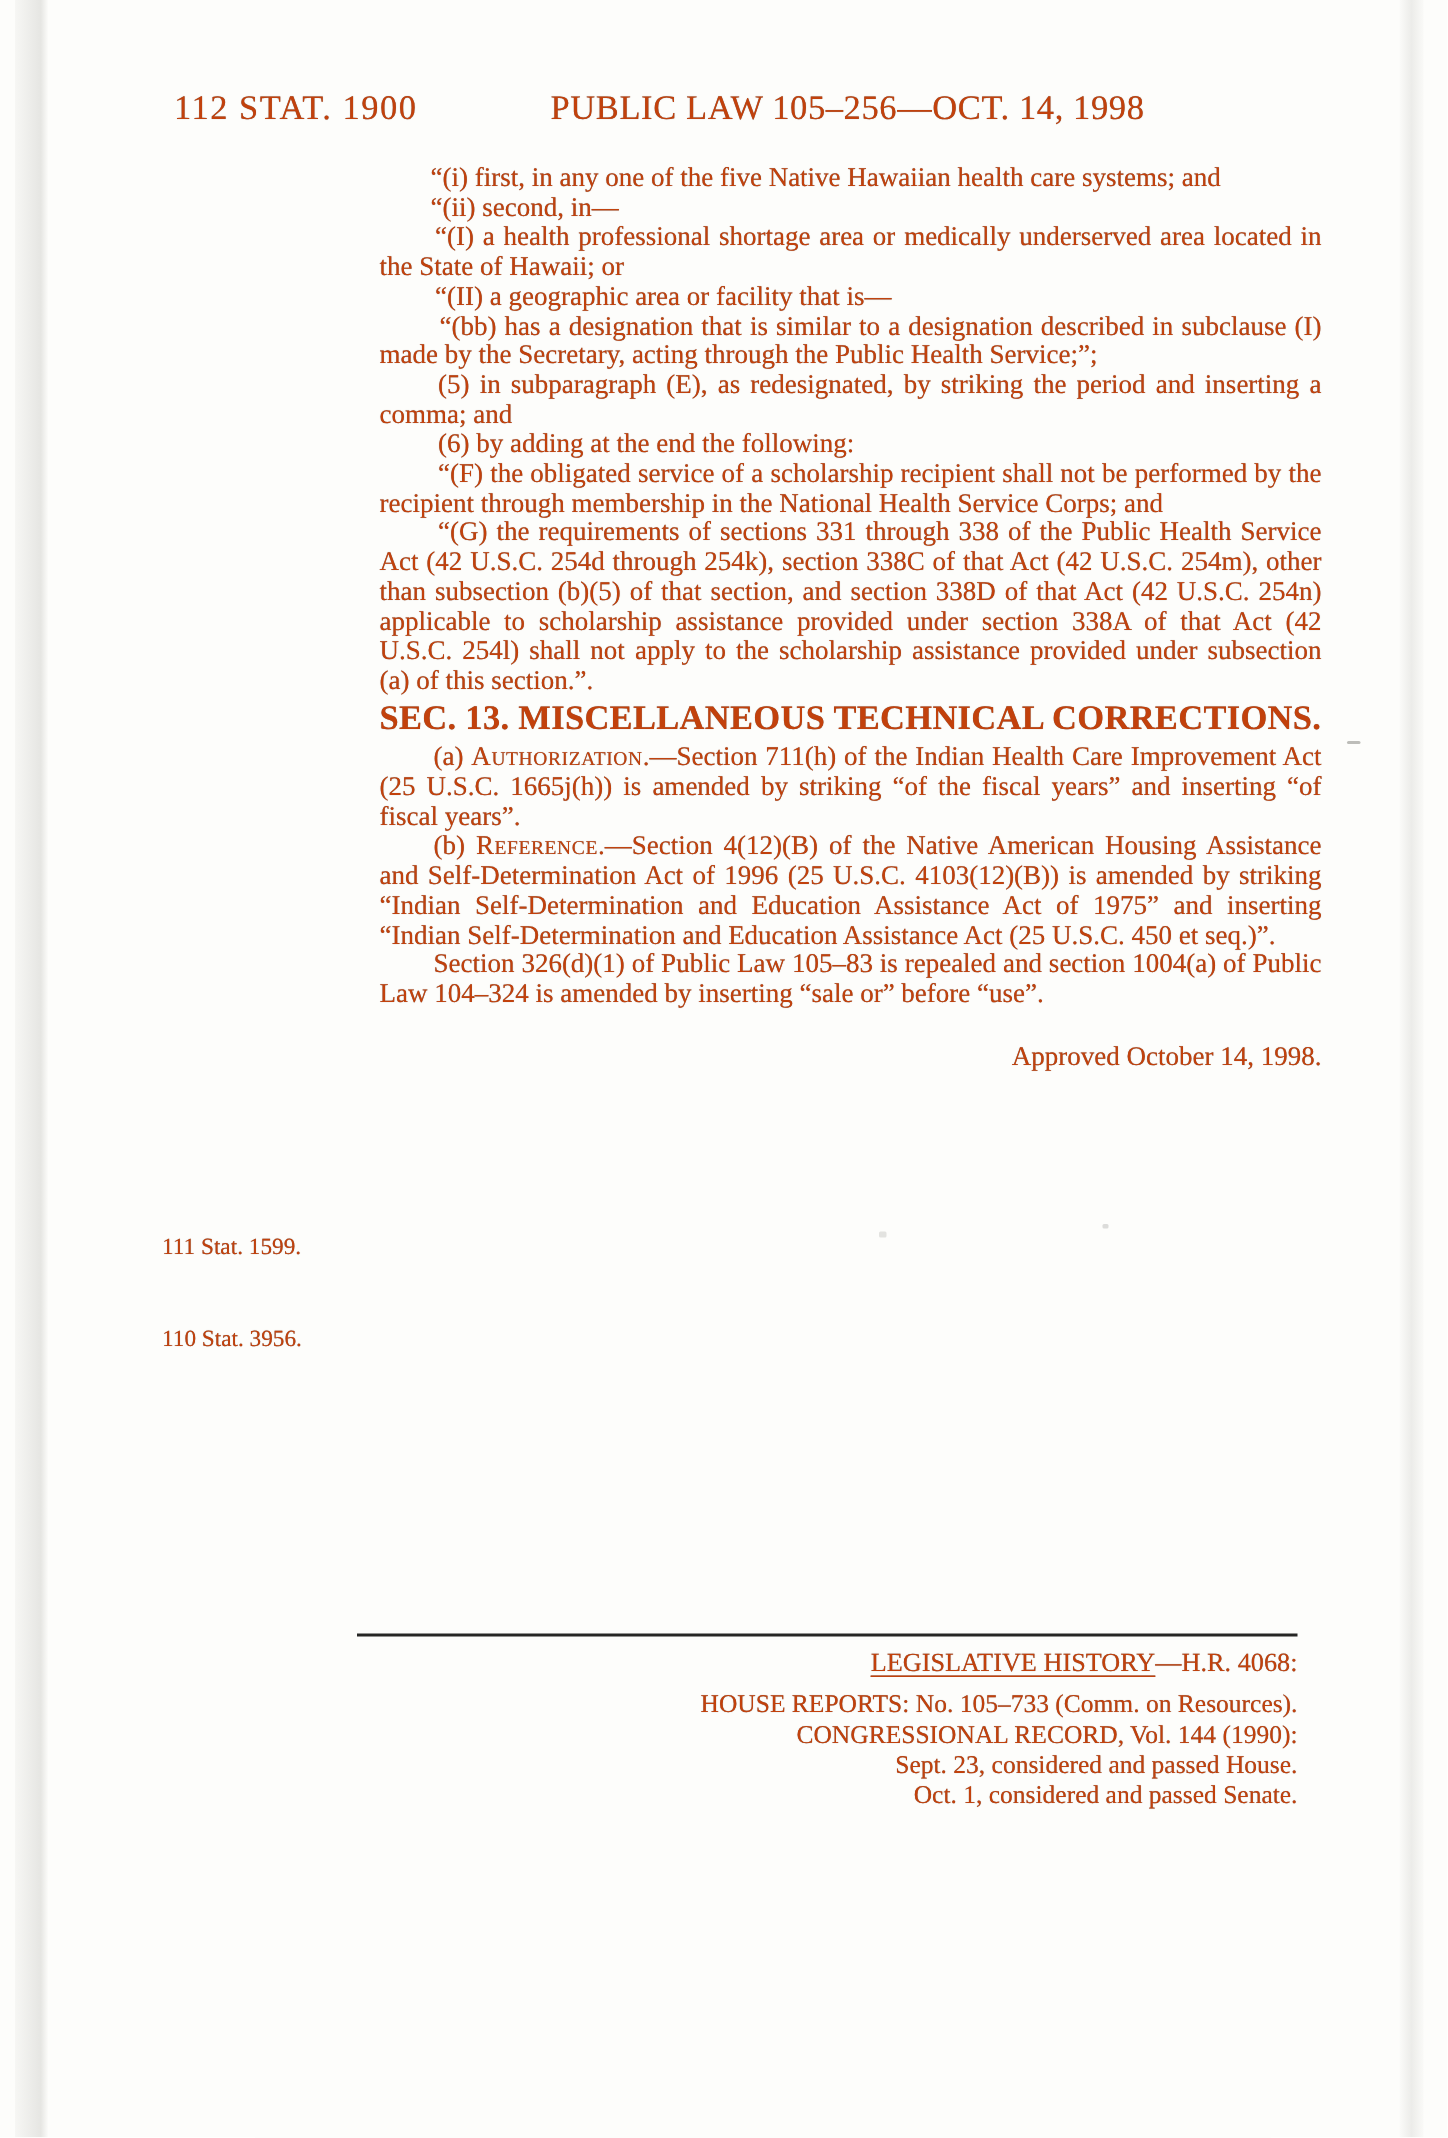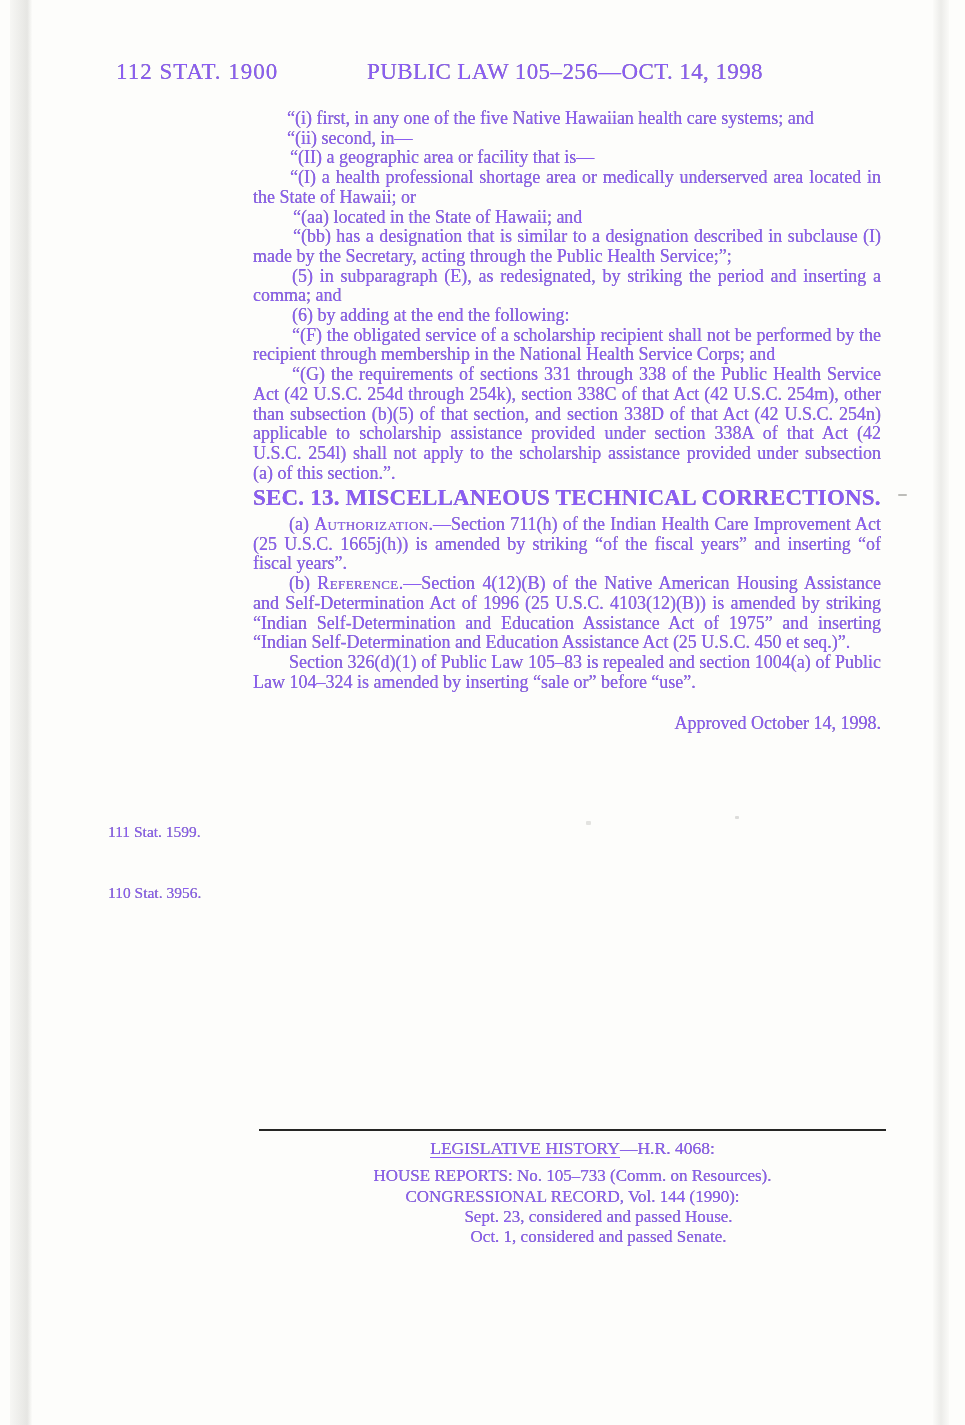--- a/index.html
+++ b/index.html
@@ -5,21 +5,21 @@
   * { box-sizing: border-box; }
   html, body {
     margin: 0; padding: 0;
     background: #ffffff;
     width: 965px; height: 1425px;
   }
   .page {
     position: relative;
     width: 965px; height: 1425px;
     background: #fdfdfb;
-    color: #8b5cf6;
+    color: #c2410c;
     font-family: "Liberation Serif", "DejaVu Serif", serif;
     overflow: hidden;
     text-shadow: 0 0 0.45px rgba(28,28,28,0.6);
   }
   
   .scan-edge-left {
     position: absolute; left: 10px; top: 0; width: 22px; height: 100%;
     background: linear-gradient(to right, rgba(190,190,184,0.10), rgba(170,170,164,0.28) 78%, rgba(220,220,214,0.05));
     pointer-events: none;
   }
@@ -69,22 +69,22 @@
   
   .margin-note {
     position: absolute; left: 108px;
     font-size: 15.5px; line-height: 18px; white-space: nowrap;
   }
   .mn-1 { top: 823px; }
   .mn-2 { top: 884px; }
 
   
   .fnote {
-    position: absolute; left: 259px; top: 1089px; width: 627px;
-    font-size: 17px; line-height: 20.3px; text-align: center; margin-top: 40px;
+    position: absolute; left: 238px; top: 1089px; width: 627px;
+    font-size: 17px; line-height: 20.3px; text-align: right;
   }
   .fnote-rule { height: 2px; background: #262624; margin-bottom: 7px; }
   .fnote-title { font-size: 17.5px; margin-bottom: 8px; white-space: nowrap; }
   .fnote-title .ul { text-decoration: underline; text-underline-offset: 3px; }
   .fnote-line { margin: 0; }
   .fnote-sub { margin-left: 52px; }
 </style>
 </head>
 <body>
 
@@ -98,23 +98,22 @@
 
   <div class="hdr-stat">112 STAT. 1900</div>
   <div class="hdr-law">PUBLIC LAW 105–256—OCT. 14, 1998</div>
 
   <div class="margin-note mn-1">111 Stat. 1599.</div>
   <div class="margin-note mn-2">110 Stat. 3956.</div>
 
   <div class="main">
     <p class="cl-1">“(i) first, in any one of the five Native Hawaiian health care systems; and</p>
     <p class="cl-1">“(ii) second, in—</p>
+    <p class="cl-2">“(I) a health professional shortage area or medically underserved area located in the State of Hawaii; or</p>
     <p class="cl-2">“(II) a geographic area or facility that is—</p>
-    <p class="cl-2">“(I) a health professional shortage area or medically underserved area located in the State of Hawaii; or</p>
-    <p class="cl-3">“(aa) located in the State of Hawaii; and</p>
     <p class="cl-3">“(bb) has a designation that is similar to a designation described in subclause (I) made by the Secretary, acting through the Public Health Service;”;</p>
     <p class="cl-n">(5) in subparagraph (E), as redesignated, by striking the period and inserting a comma; and</p>
     <p class="cl-n">(6) by adding at the end the following:</p>
     <p class="cl-n">“(F) the obligated service of a scholarship recipient shall not be performed by the recipient through membership in the National Health Service Corps; and</p>
     <p class="cl-n">“(G) the requirements of sections 331 through 338 of the Public Health Service Act (42 U.S.C. 254d through 254k), section 338C of that Act (42 U.S.C. 254m), other than subsection (b)(5) of that section, and section 338D of that Act (42 U.S.C. 254n) applicable to scholarship assistance provided under section 338A of that Act (42 U.S.C. 254l) shall not apply to the scholarship assistance provided under subsection (a) of this section.”.</p>
 
     <p class="sec-heading">SEC. 13. MISCELLANEOUS TECHNICAL CORRECTIONS.</p>
 
     <p class="cl-t"><span>(a) </span><span class="sc">Authorization</span><span>.—Section 711(h) of the Indian Health Care Improvement Act (25 U.S.C. 1665j(h)) is amended by striking “of the fiscal years” and inserting “of fiscal years”.</span></p>
 

